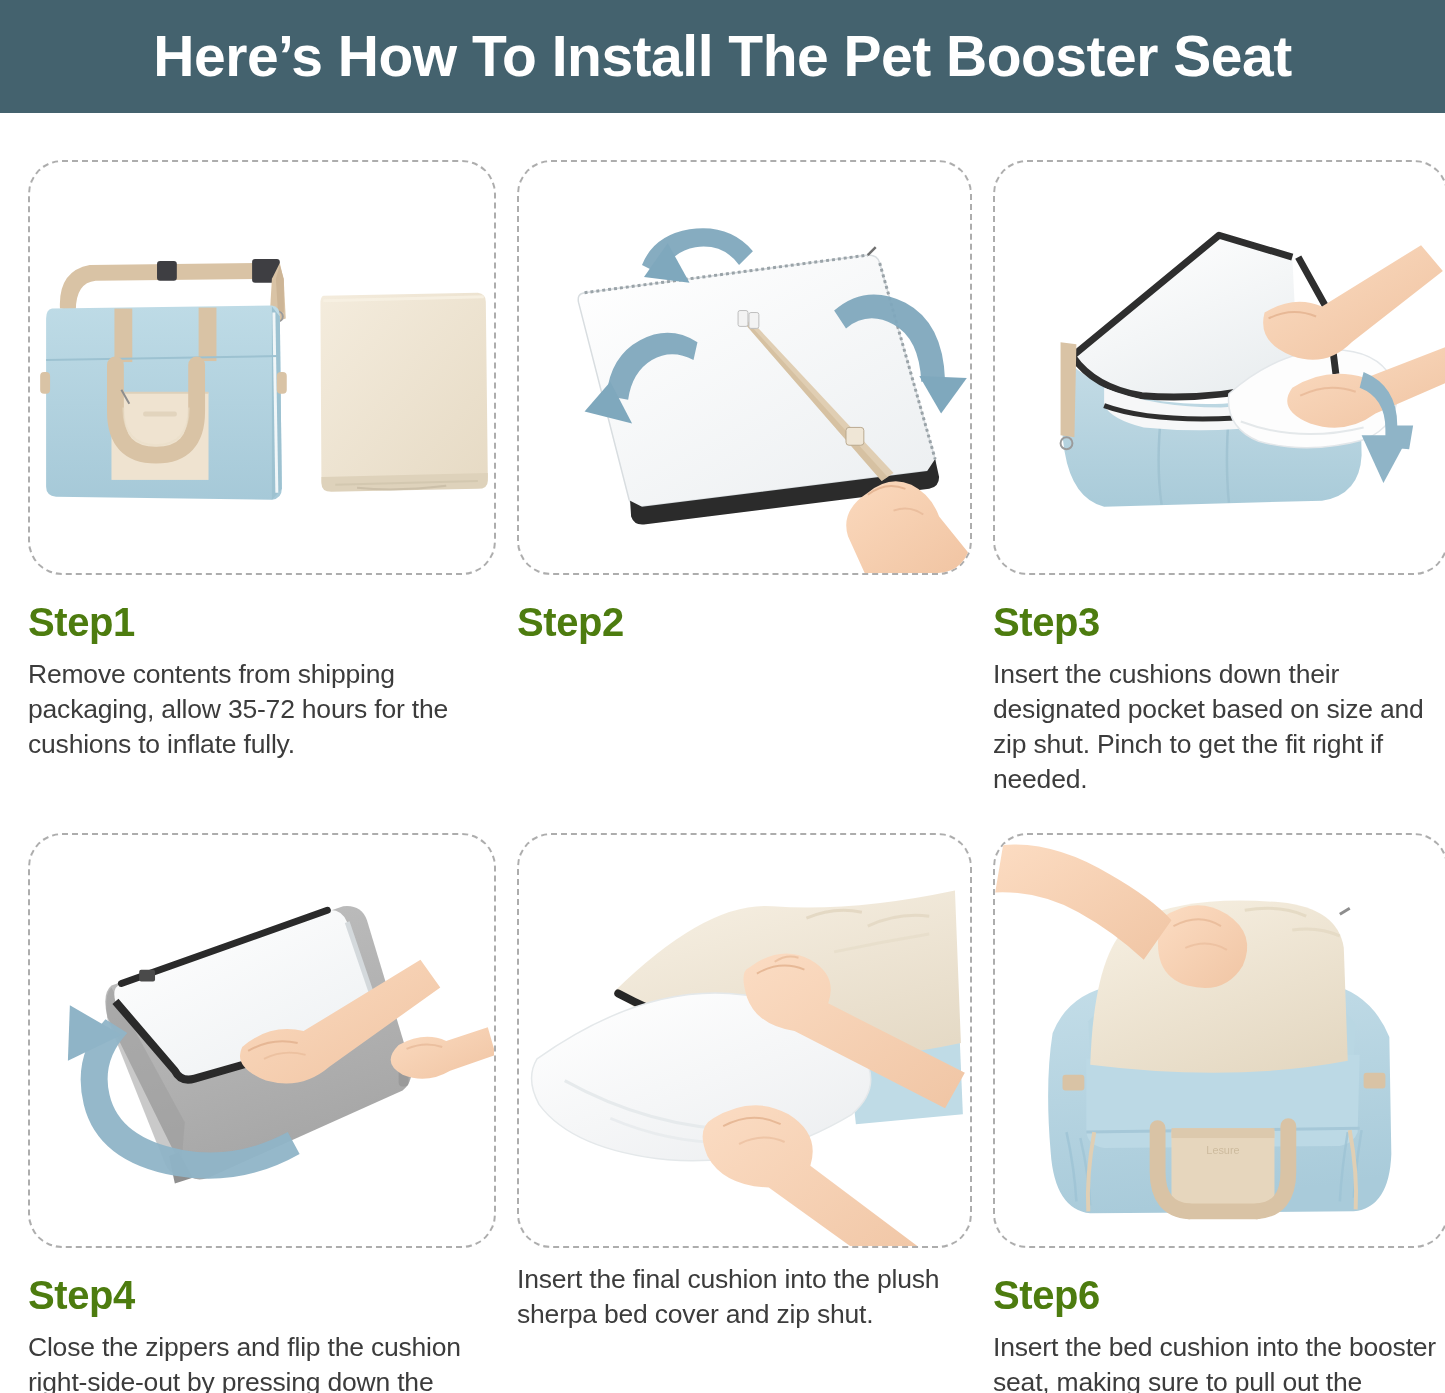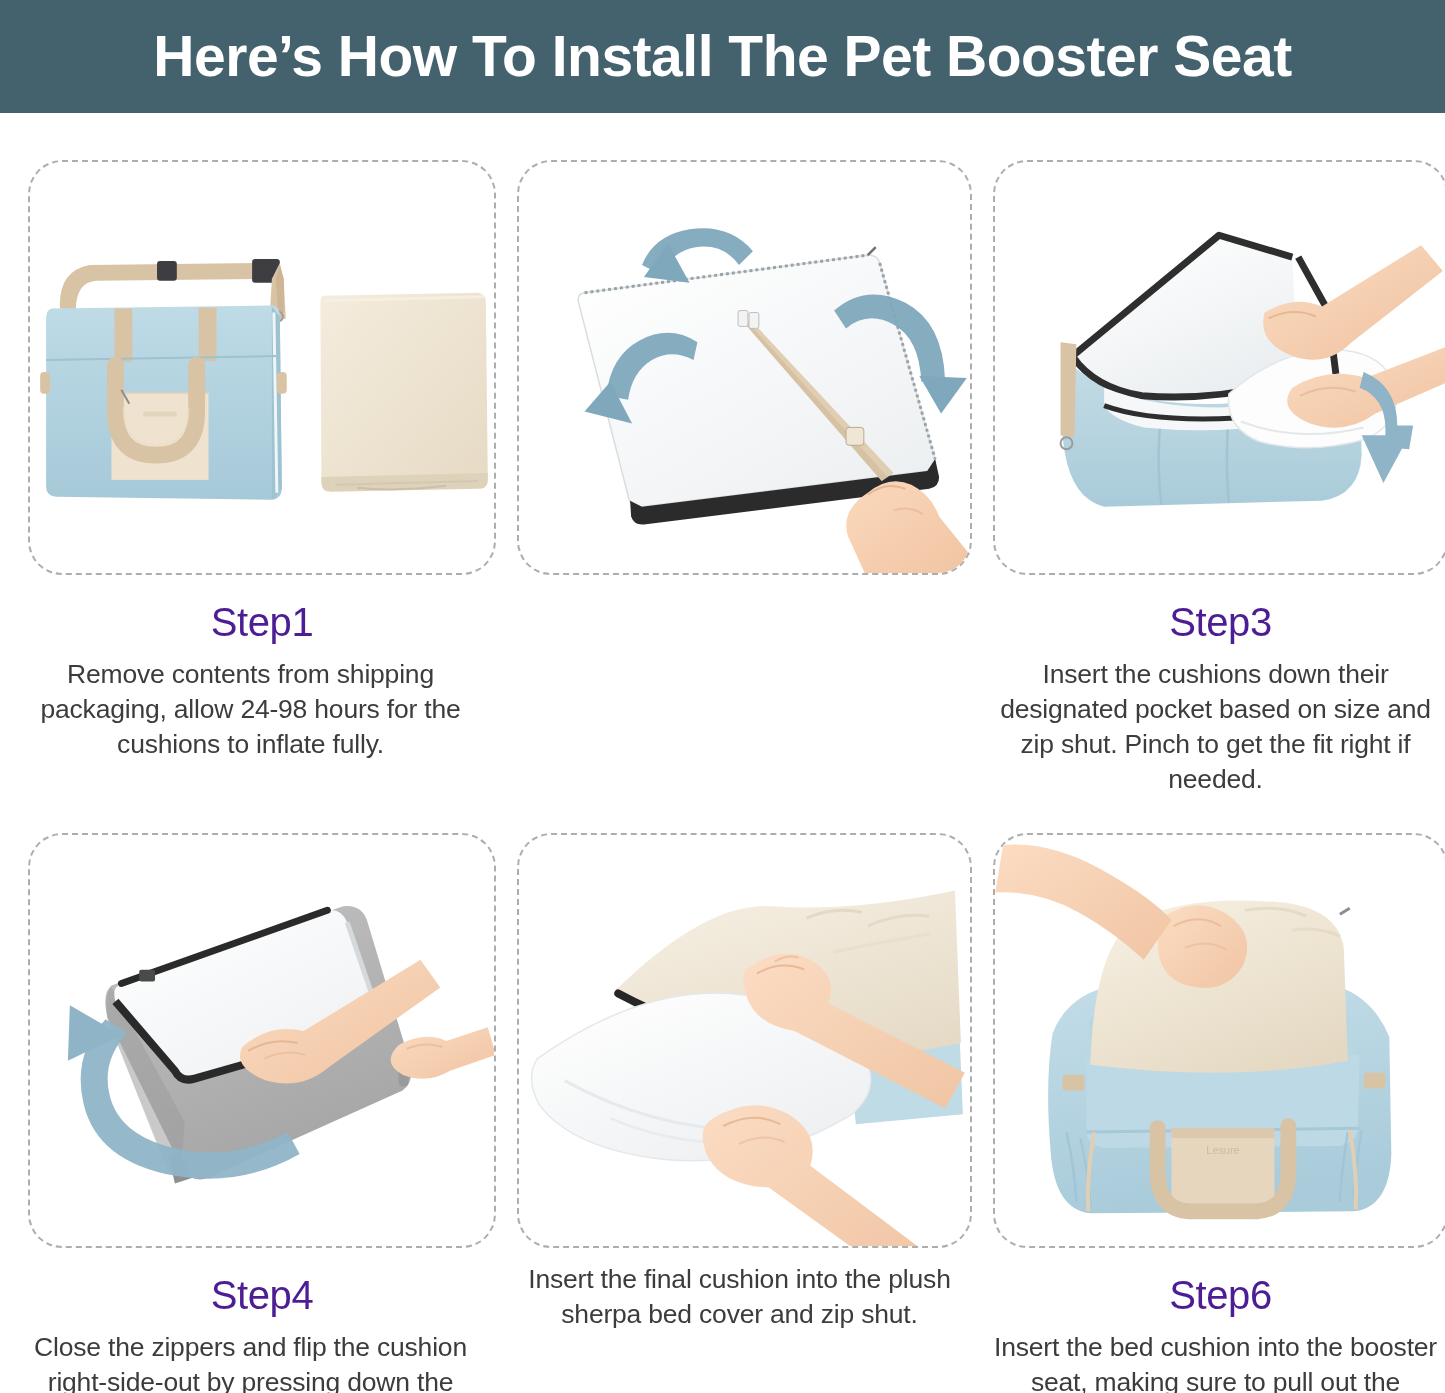--- a/index.html
+++ b/index.html
@@ -2,21 +2,21 @@
 <html><head>
 <meta charset="utf-8">
 <style>
   * { margin:0; padding:0; box-sizing:border-box; }
   html, body { width:1445px; height:1393px; }
   body {
     background:#ffffff;
     font-family:"Liberation Sans", sans-serif;
     overflow:hidden;
   }
-  .page { position:relative; width:1237px; height:1393px; background:#fff;text-align:center; }
+  .page { position:relative; width:1237px; height:1393px; background:#fff; }
 
   
   .header {
     width:1445px; height:113px;
     background:#44626e;
     display:flex; align-items:center; justify-content:center;
   }
   .header-title {
     color:#ffffff;
     font-size:57px;
@@ -44,22 +44,22 @@
     border:2px dashed #adadad;
     border-radius:34px;
     background:#ffffff;
     overflow:hidden;
   }
   .figure svg { position:absolute; inset:0; width:100%; height:100%; }
 
   .step-title {
     margin-top:26px;
     font-size:40px;
-    font-weight:normal;
-    color:#4c1d95;
+    font-weight:bold;
+    color:#4d7c0f;
     line-height:1.05;
     letter-spacing:-0.4px;
   }
   .step-desc {
     margin-top:14px;
     font-size:26.5px;
     color:#3c3c3c;
     line-height:1.32;
     letter-spacing:-0.2px;
     max-width:445px;
@@ -127,21 +127,21 @@
           <g>
             <path d="M296 135 L452 132 Q460 133 460 141 L462 318 Q462 328 452 328 L304 332 Q294 332 294 322 L293 143 Q293 136 296 135 Z" fill="url(#sherpa1)"></path>
             <path d="M294 318 L462 314 L462 322 Q462 330 452 330 L304 333 Q294 333 294 324 Z" fill="#ded2bb"></path>
             <path d="M308 326 L452 322" stroke="#cfc3ab" stroke-width="2" fill="none" opacity=".7"></path>
             <path d="M330 329 q40 4 90 -2" stroke="#b9ae98" stroke-width="2" fill="none" opacity=".5"></path>
             <path d="M296 140 L458 136" stroke="#f7f1e4" stroke-width="3" fill="none" opacity=".8"></path>
           </g>
         </svg>
       </div>
       <div class="step-title">Step1</div>
-      <div class="step-desc">Remove contents from shipping packaging, allow 24-98 hours for the cushions to inflate fully.</div>
+      <div class="step-desc">Remove contents from shipping packaging, allow 35-72 hours for the cushions to inflate fully.</div>
     </div>
 
     <div class="cell">
       <div class="figure">
         <svg viewBox="0 0 455 415" preserveAspectRatio="xMidYMid meet">
           <defs>
             <linearGradient id="whiteBed2" x1="0.1" y1="0" x2="0.9" y2="1">
               <stop offset="0" stop-color="#ffffff"></stop>
               <stop offset="1" stop-color="#eceff1"></stop>
             </linearGradient>
@@ -180,20 +180,21 @@
             <path d="M404 216 l22 38 l26 -36 Z"></path>
           </g>
 
           <g>
             <path d="M352 334 q22 -18 44 -8 q20 10 28 32 l34 42 l-2 20 l-104 2 l-20 -44 q-8 -26 20 -44 Z" fill="url(#skin2)"></path>
             <path d="M352 336 q18 -14 38 -6" stroke="#e6b795" stroke-width="2" fill="none"></path>
             <path d="M378 352 q16 -6 30 4" stroke="#e6b795" stroke-width="2" fill="none" opacity=".7"></path>
           </g>
         </svg>
       </div>
+      <div class="step-title">Step2</div>
     </div>
 
     <div class="cell">
       <div class="figure">
         <svg viewBox="0 0 455 415" preserveAspectRatio="xMidYMid meet">
           <defs>
             <linearGradient id="blueBag3" x1="0" y1="0" x2="0" y2="1">
               <stop offset="0" stop-color="#c4dce6"></stop>
               <stop offset="1" stop-color="#a9cbd9"></stop>
             </linearGradient>

